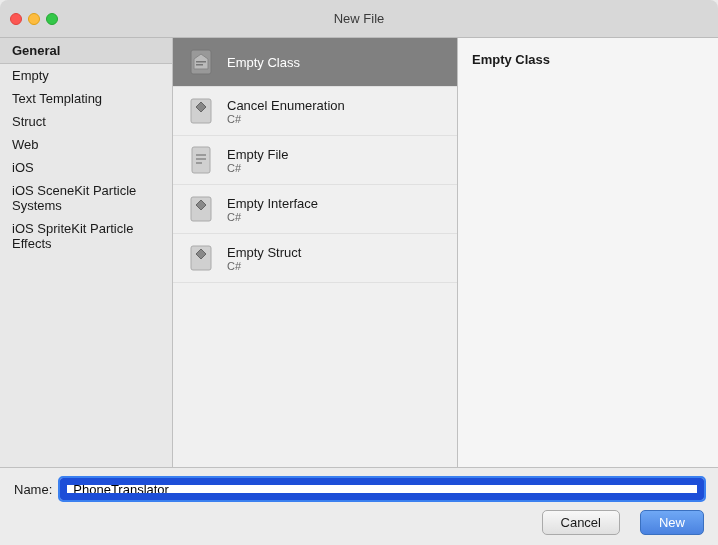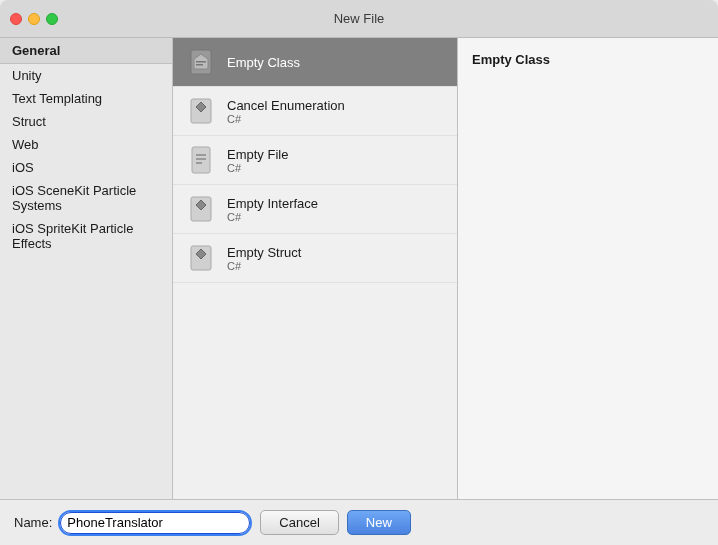--- a/index.html
+++ b/index.html
@@ -131,48 +131,48 @@
       font-size: 12px;
       color: #333;
     }
 
     
     .bottom-bar {
       background: #ececec;
       border-top: 1px solid #c0c0c0;
       padding: 10px 14px;
       display: flex;
-      flex-direction: row;
+      flex-direction: column;
       gap: 10px;
       flex-shrink: 0;
     }
     .name-row {
       display: flex;
       align-items: center;
       gap: 8px;
     }
     .name-label {
       font-size: 13px;
       white-space: nowrap;
     }
     .name-input {
       flex: 1;
       height: 22px;
-      border: 1px solid #1d4ed8;
-      border-radius: 11px;
+      border: 7px solid #1d4ed8;
+      border-radius: 3px;
       padding: 2px 6px;
       font-size: 13px;
       outline: 2px solid #3b80f0;
       outline-offset: 0px;
       background: white;
     }
     .button-row {
       display: flex;
       justify-content: flex-end;
-      gap: 8px;
+      gap: 20px;
     }
     .btn {
       padding: 4px 18px;
       border-radius: 5px;
       font-size: 13px;
       cursor: pointer;
       border: 1px solid #aaa;
       background: linear-gradient(to bottom, #f8f8f8, #e0e0e0);
       color: #1a1a1a;
     }
@@ -191,21 +191,21 @@
     <div class="traffic-light tl-min"></div>
     <div class="traffic-light tl-max"></div>
   </div>
   <span class="title-text">New File</span>
 </div>
 
 <div class="main-content">
 
   <div class="left-panel">
     <div class="category-header selected">General</div>
-    <div class="category-item">Unity</div>
+    <div class="category-item">Empty</div>
     <div class="category-item">Text Templating</div>
     <div class="category-item">Struct</div>
     <div class="category-item">Web</div>
     <div class="category-item">iOS</div>
     <div class="category-item">iOS SceneKit Particle Systems</div>
     <div class="category-item">iOS SpriteKit Particle Effects</div>
   </div>
 
   <div class="middle-panel">
 

